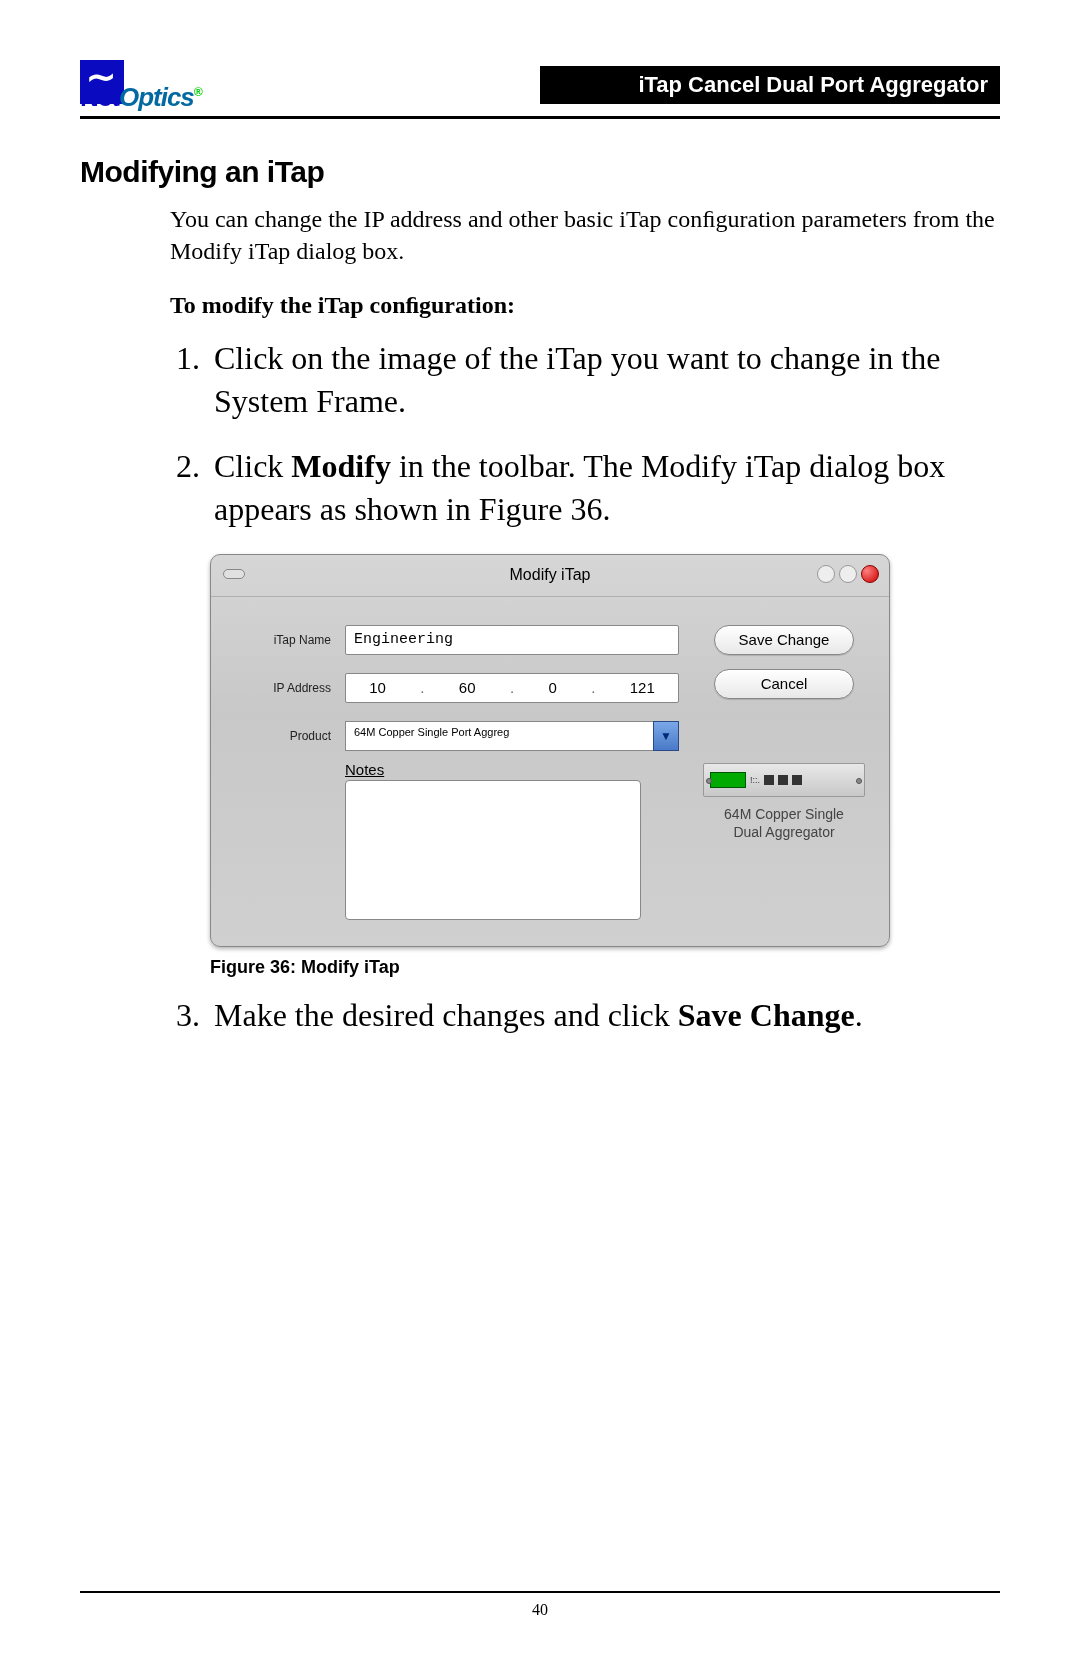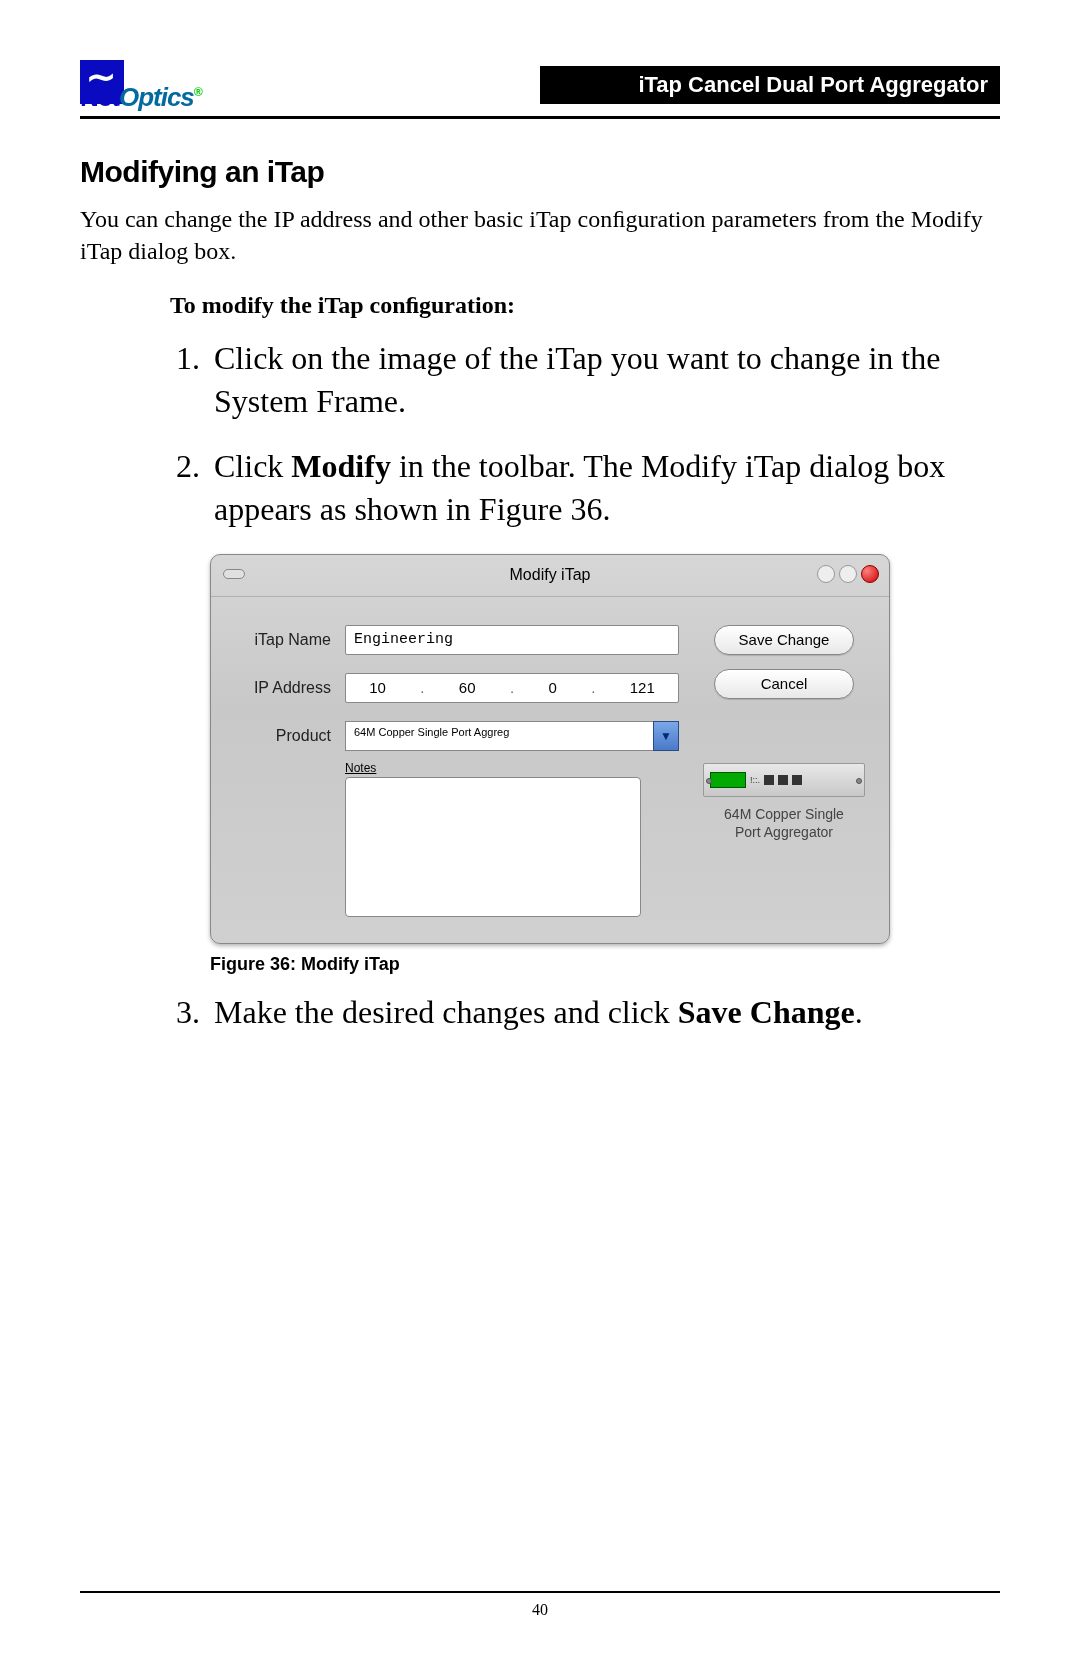--- a/index.html
+++ b/index.html
@@ -66,20 +66,21 @@
     h1.section-title {
       font-family: Arial, Helvetica, sans-serif;
       font-weight: 900;
       font-size: 30px;
       margin-bottom: 14px;
       letter-spacing: -0.5px;
     }
     .body-text {
       font-size: 24px;
       line-height: 1.35;
+      margin-left: 90px;
       margin-bottom: 24px;
     }
     .subhead {
       font-size: 24px;
       font-weight: bold;
       margin-left: 90px;
       margin-bottom: 18px;
     }
     ol.steps {
       margin-left: 128px;
@@ -145,21 +146,21 @@
     .btn-col { width: 170px; display: flex; flex-direction: column; gap: 14px; align-items: center; }
     .form-row {
       display: flex;
       align-items: center;
       gap: 14px;
       margin-bottom: 18px;
     }
     .form-label {
       width: 100px;
       text-align: right;
-      font-size: 16px;
+      font-size: 12px;
       color: #222;
     }
     .text-input {
       flex: 1;
       height: 30px;
       background: #fff;
       border: 1px solid #888;
       border-radius: 2px;
       padding: 0 8px;
       font-size: 15px;
@@ -198,21 +199,21 @@
       background: linear-gradient(#7aa8e8, #4a7ac8);
       border: 1px solid #2a4a88;
       display: flex;
       align-items: center;
       justify-content: center;
       color: #00287a;
       font-size: 12px;
     }
     .notes-label {
       margin-left: 114px;
-      font-size: 12px;
+      font-size: 15px;
       text-decoration: underline;
       margin-bottom: 2px;
       margin-top: -8px;
     }
     .notes-box {
       margin-left: 114px;
       width: 296px;
       height: 140px;
       background: #fff;
       border: 1px solid #888;
@@ -368,21 +369,21 @@
             <div class="pin" style="left:2px; top:14px;"></div>
             <div class="screen"></div>
             <span style="font-size:9px; color:#333;">!::.</span>
             <div class="port"></div>
             <div class="port"></div>
             <div class="port"></div>
             <div class="pin" style="right:2px; top:14px;"></div>
           </div>
           <div class="device-caption">
             <span>64M Copper Single</span><br>
-            <span>Port Aggregator</span>
+            <span>Dual Aggregator</span>
           </div>
         </div>
       </div>
     </div>
   </div>
 </div>
 
 <p class="figure-caption">
   <span class="fc-bold">Figure 36: </span><span class="fc-bold">Modify iTap</span>
 </p>

